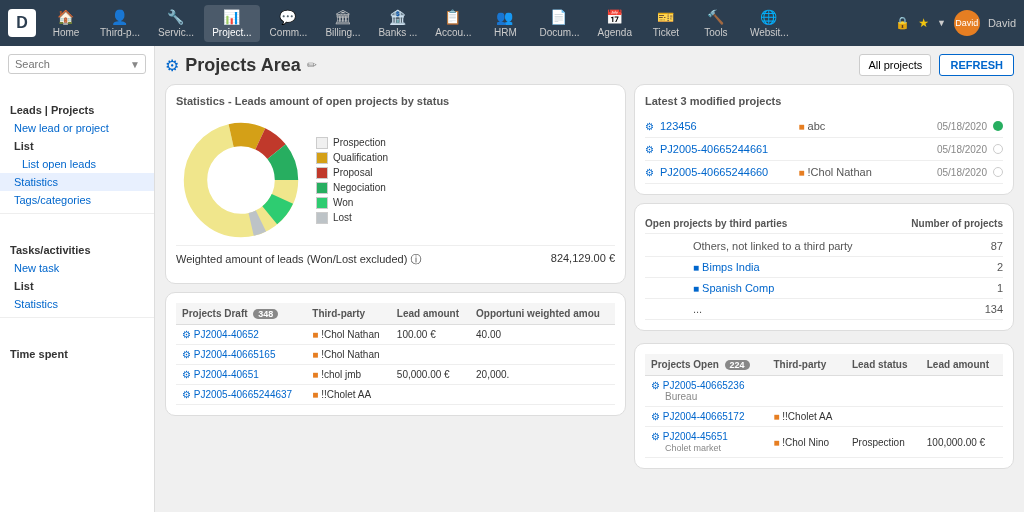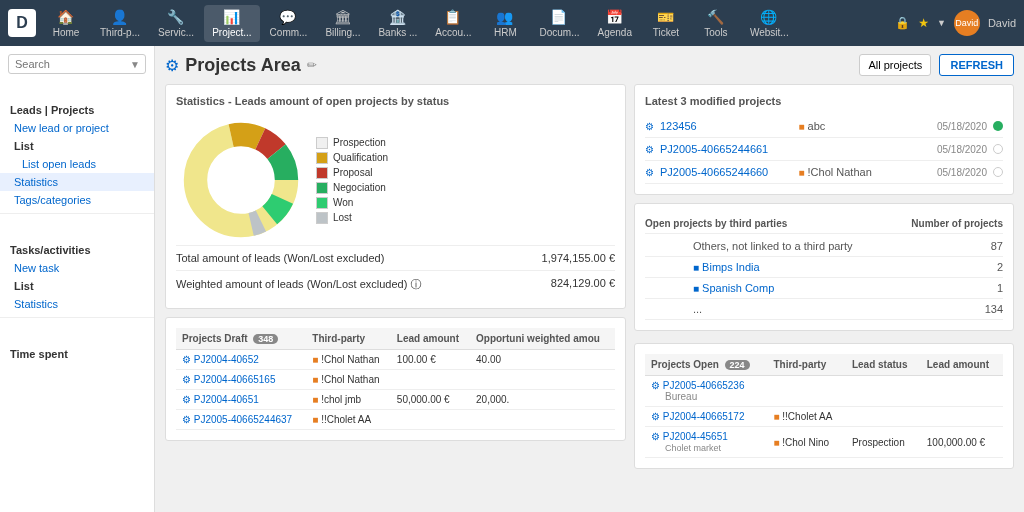--- a/index.html
+++ b/index.html
@@ -119,21 +119,21 @@
       font-weight: bold;
     }
 
     
     .two-col { display: flex; gap: 8px; }
     .left-col { flex: 1; display: flex; flex-direction: column; gap: 8px; }
     .right-col { width: 380px; display: flex; flex-direction: column; gap: 8px; }
 
     .card {
       background: white;
-      border-radius: 3px;
+      border-radius: 10px;
       border: 1px solid #ddd;
       padding: 10px;
     }
     .card-title {
       font-size: 11px; font-weight: bold; margin-bottom: 8px; color: #555;
     }
 
     
     .stats-section {
       display: flex; gap: 10px; align-items: center;
@@ -359,24 +359,20 @@
                 <div class="legend-dot" style="background:#2ecc71;"></div>
                 <span>Won</span>
               </div>
               <div class="legend-item">
                 <div class="legend-dot" style="background:#bdc3c7;"></div>
                 <span>Lost</span>
               </div>
             </div>
           </div>
           <div class="stats-row">
-            <span>Total amount of leads (Won/Lost excluded)</span>
-            <span class="stats-value">1,974,155.00 €</span>
-          </div>
-          <div class="stats-row">
             <span>Weighted amount of leads (Won/Lost excluded) ⓘ</span>
             <span class="stats-value">824,129.00 €</span>
           </div>
         </div>
 
         <div class="card">
           <div class="table-wrapper">
             <table>
               <thead>
                 <tr>

